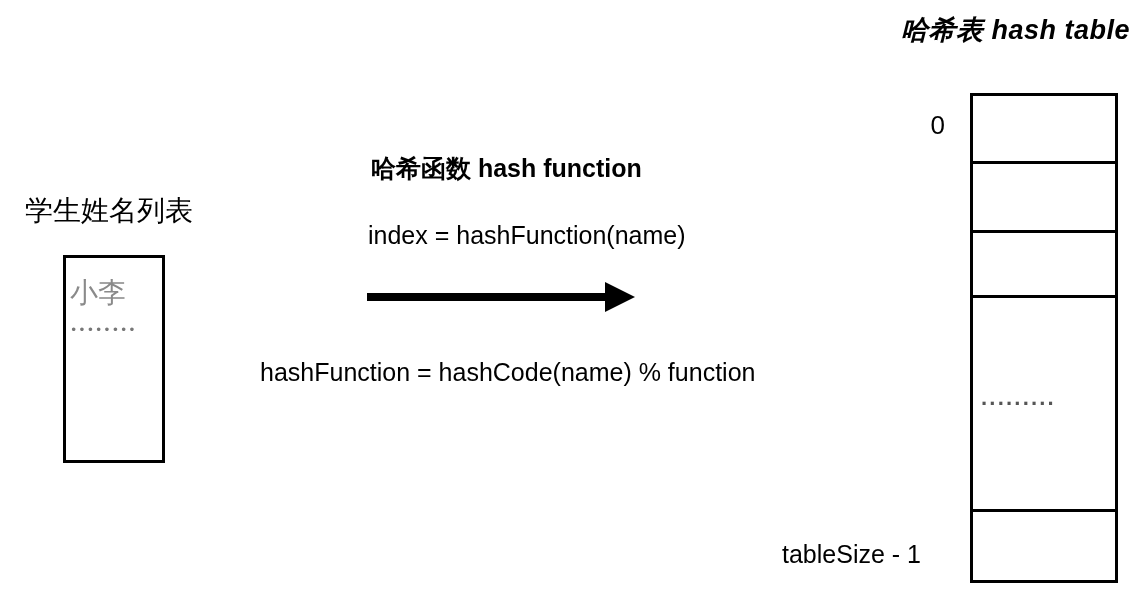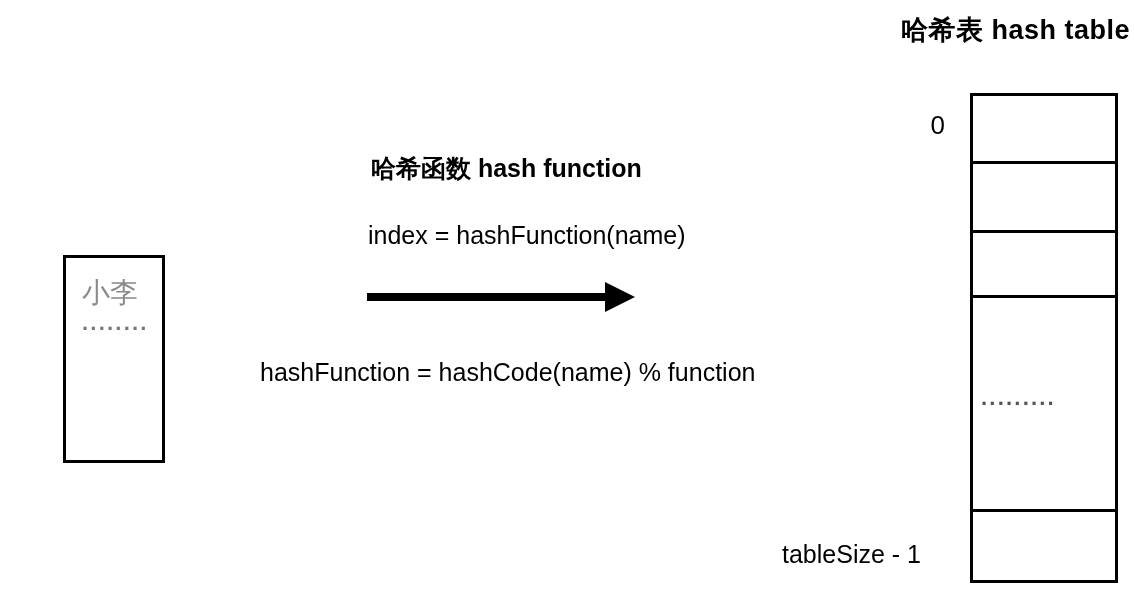--- a/index.html
+++ b/index.html
@@ -14,35 +14,37 @@
     overflow: hidden;
   }
   .abs { position: absolute; white-space: nowrap; }
 
   .title {
     top: 12px;
     right: 4px;
     font-size: 27px;
     font-weight: bold;
     letter-spacing: 0.5px;
+    font-style: italic;
   }
 
   .list-label {
     left: 25px;
     top: 192px;
     font-size: 28px;
   }
 
   .name-box {
     left: 63px;
     top: 255px;
     width: 102px;
     height: 208px;
     border: 3px solid #000000;
-    padding: 17px 0 0 16px;
+    padding: 17px 0 0 4px;
+    font-family: Liberation Serif, serif;
   }
   .name {
     font-size: 28px;
     line-height: 36px;
     color: #8a8a8a;
   }
   .name.ellipsis {
     font-size: 22px;
     line-height: 36px;
     letter-spacing: 1px;
@@ -115,20 +117,21 @@
     line-height: 1;
   }
 </style>
 </head>
 <body>
 
 <div class="canvas">
 
   <div class="abs title">哈希表 hash table</div>
 
+  <div class="abs list-label">学生姓名列表</div>
 
   <div class="abs name-box">
     <div class="name">小李</div>
     <div class="name ellipsis">········</div>
   </div>
 
   <div class="abs hf-heading">哈希函数 hash function</div>
 
   <div class="abs hf-index">index = hashFunction(name)</div>
 

